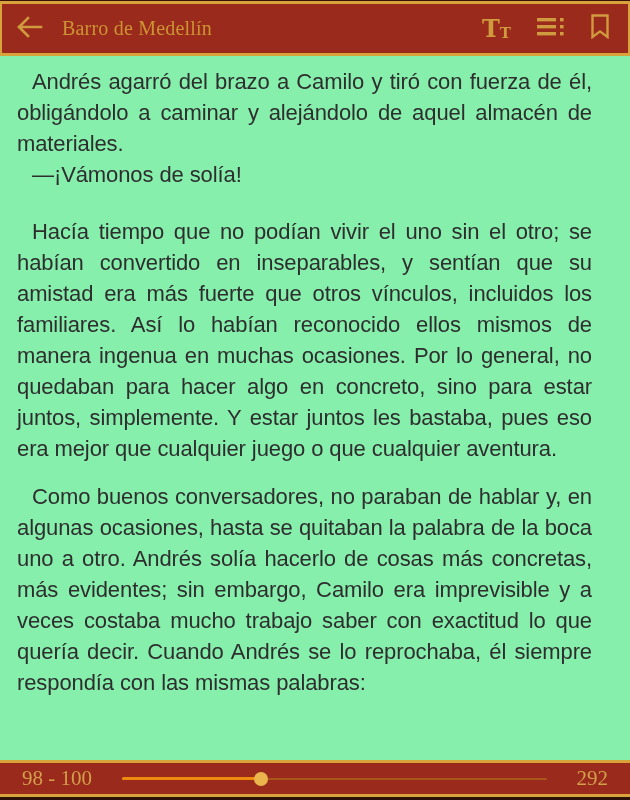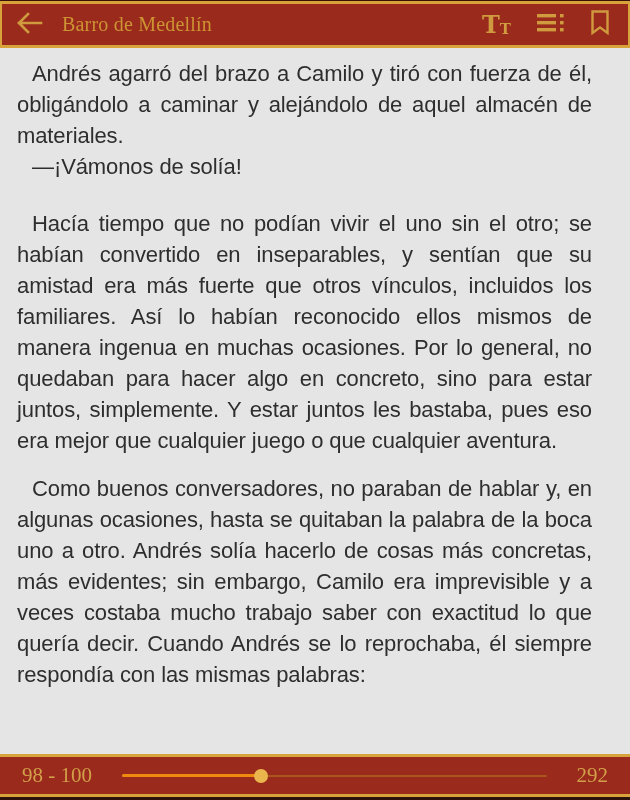--- a/index.html
+++ b/index.html
@@ -4,21 +4,21 @@
 <style>
   * { margin: 0; padding: 0; box-sizing: border-box; }
   html, body { width: 630px; height: 800px; overflow: hidden; }
   body { font-family: "Liberation Sans", sans-serif; background: #fcfaf4; }
 
   .app { width: 630px; height: 800px; display: flex; flex-direction: column; }
 
   
   .top-edge { height: 1px; background: #3a120a; }
   header.app-bar {
-    height: 47px;
+    height: 55px;
     background: #9a2a1b;
     border: 3px solid #d9a33c;
     border-left-width: 2px;
     border-right-width: 2px;
     display: flex;
     align-items: center;
     padding: 0 18px 0 12px;
     flex: 0 0 auto;
   }
   .back-btn { display: flex; align-items: center; cursor: pointer; padding: 2px; }
@@ -32,38 +32,38 @@
   }
   .header-actions { margin-left: auto; display: flex; align-items: center; gap: 26px; }
   .icon-btn { display: flex; align-items: flex-end; cursor: pointer; }
   .tt-icon { font-family: "DejaVu Serif", serif; font-weight: bold; color: #d09a3e; line-height: 1; }
   .tt-icon .t-big { font-size: 24px; }
   .tt-icon .t-small { font-size: 15px; }
 
   
   main.page {
     flex: 1 1 auto;
-    background: #e5e5e5;
+    background: #86efac;
     padding: 10px 38px 0 17px;
     overflow: hidden;
   }
   main.page p {
     font-size: 22px;
     line-height: 31px;
     color: #2e2e2e;
     text-align: justify;
     text-indent: 15px;
     letter-spacing: -0.1px;
   }
   main.page p.gap-large { margin-top: 26px; }
   main.page p.gap-small { margin-top: 17px; }
 
   
   footer.progress-bar {
-    height: 43px;
+    height: 37px;
     background: #9a2a1b;
     border-top: 3px solid #d9a33c;
     border-bottom: 3px solid #d9a33c;
     display: flex;
     align-items: center;
     padding: 0 22px;
     flex: 0 0 auto;
   }
   .bottom-edge { height: 3px; background: #2b130b; }
   .page-label {

